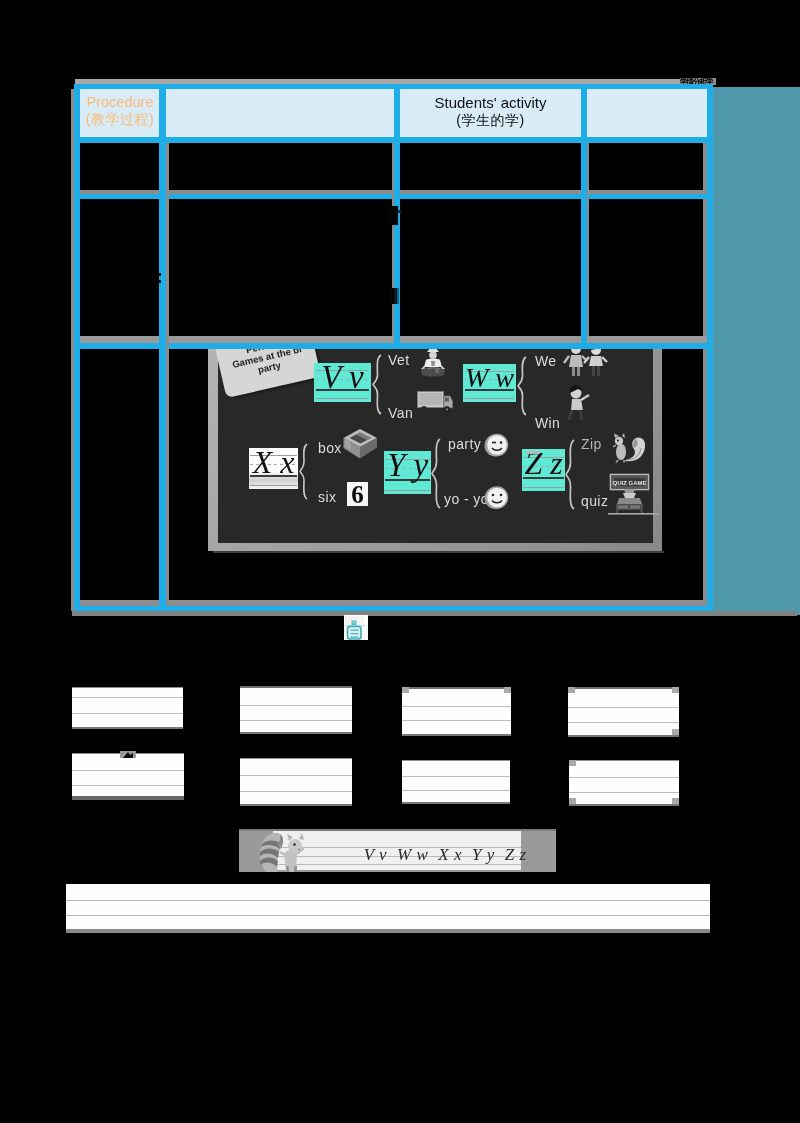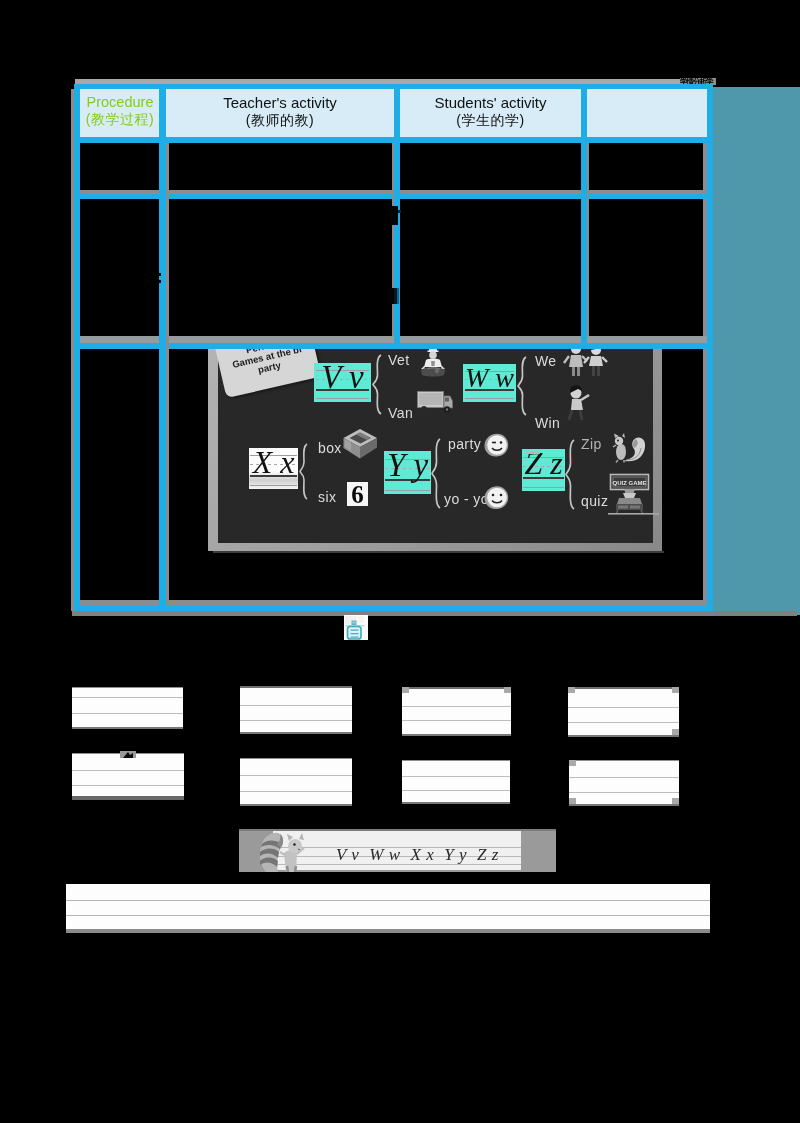--- a/index.html
+++ b/index.html
@@ -1,20 +1,20 @@
 <!DOCTYPE html>
 <html><head>
 <meta charset="utf-8">
 <style>
   html,body{margin:0;padding:0;background:#000;}
   #page{position:relative;width:800px;height:1123px;background:#000;overflow:hidden;font-family:"Liberation Sans",sans-serif;-webkit-font-smoothing:antialiased;}
   .abs{position:absolute;}
   svg{display:block;}
   .pbox{background:#fdfdfd;border-top:1px solid #8f8f8f;border-bottom:2px solid #787878;box-sizing:border-box;}
-  .gs{transform:translateZ(0);}
+  .gs{transform:translateZ(0);text-align:right;}
   .cn{position:absolute;width:7px;height:6px;background:#a9a9a9;}
   .pbox i{position:absolute;left:0;width:100%;height:1px;background:#bdbdbd;}
   .bw{position:absolute;transform:translateZ(0);color:#dcdcdc;font-size:14px;letter-spacing:0.4px;white-space:nowrap;}
   .card{position:absolute;background:#5eead4;}
   .card .l1,.card .l2,.card .l3,.card .l4{position:absolute;left:3%;width:94%;height:1px;background:#9d9d9d;}
   .card .l1{top:18%;}
   .card .l2{top:40%;background:repeating-linear-gradient(90deg,#a8a8a8 0 3px,transparent 3px 6px);}
   .card .l3{top:66%;height:2px;background:#3c3c3c;}
   .card .l4{top:90%;}
   .card .lt{position:absolute;transform:translateZ(0);width:100%;text-align:center;font-family:"Liberation Serif",serif;font-style:italic;color:#111;white-space:nowrap;}
@@ -251,23 +251,22 @@
 
   <div class="abs" style="left:159px;top:89px;width:7px;height:517px;background:#1eade6;"></div>
   <div class="abs" style="left:166px;top:143px;width:3px;height:457px;background:#8c8c8c;"></div>
 
   <div class="abs" style="left:392px;top:143px;width:2px;height:193px;background:#8c8c8c;"></div>
   <div class="abs" style="left:394px;top:89px;width:6px;height:254px;background:#1eade6;"></div>
 
   <div class="abs" style="left:581px;top:89px;width:6px;height:254px;background:#1eade6;"></div>
   <div class="abs" style="left:587px;top:143px;width:2px;height:193px;background:#8c8c8c;"></div>
 
-  <div class="abs gs" style="left:80px;top:94px;width:80px;text-align:center;color:#84cc16;font-size:14.5px;line-height:17px;">Procedure<br><span style="font-size:14px;letter-spacing:0.5px;">(教学过程)</span></div>
-
-  <div class="abs gs" style="left:166px;top:94px;width:228px;text-align:center;color:#111;font-size:15px;line-height:17px;">Teacher's activity<br><span style="font-size:14px;letter-spacing:0.5px;">(教师的教)</span></div>
+  <div class="abs gs" style="left:80px;top:94px;width:80px;text-align:center;color:#fdba74;font-size:14.5px;line-height:17px;">Procedure<br><span style="font-size:14px;letter-spacing:0.5px;">(教学过程)</span></div>
+
 
   <div class="abs gs" style="left:400px;top:94px;width:181px;text-align:center;color:#111;font-size:15px;line-height:17px;">Students' activity<br><span style="font-size:14px;letter-spacing:0.5px;">(学生的学)</span></div>
 
 
   <div class="abs" style="left:390px;top:206px;width:8px;height:19px;background:#050505;z-index:6;"></div>
     <div class="abs" style="left:398px;top:210px;width:3px;height:3px;background:#0a2a3a;z-index:6;"></div>
   <div class="abs" style="left:389px;top:288px;width:8px;height:16px;background:#050505;z-index:6;"></div>
     <div class="abs" style="left:394px;top:288px;width:5px;height:16px;background:rgba(10,40,60,0.55);z-index:6;"></div>
   <div class="abs" style="left:159px;top:273px;width:2px;height:3px;background:#000;z-index:6;"></div>
   <div class="abs" style="left:159px;top:280px;width:2px;height:3px;background:#000;z-index:6;"></div>

